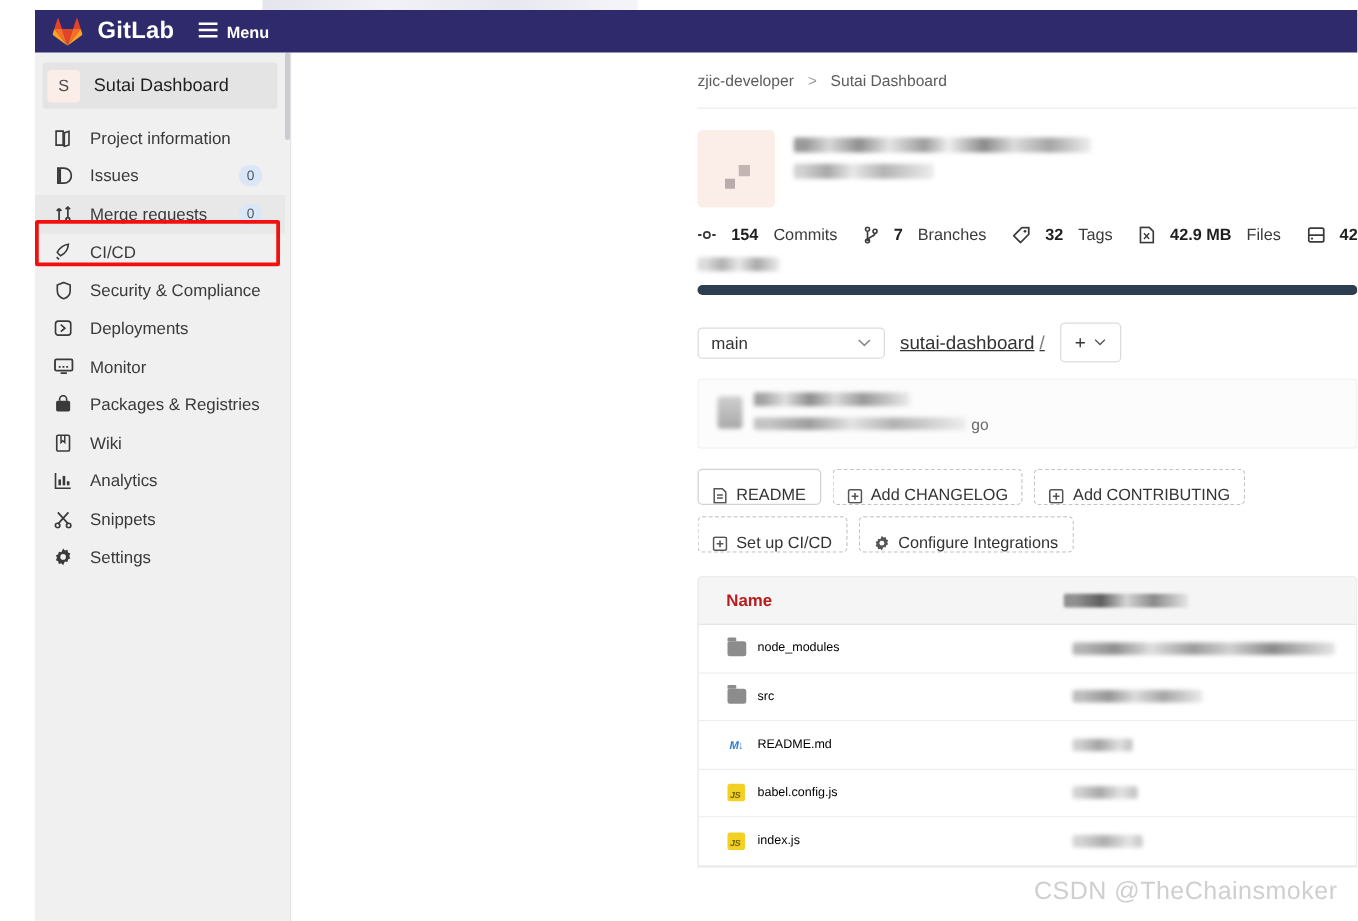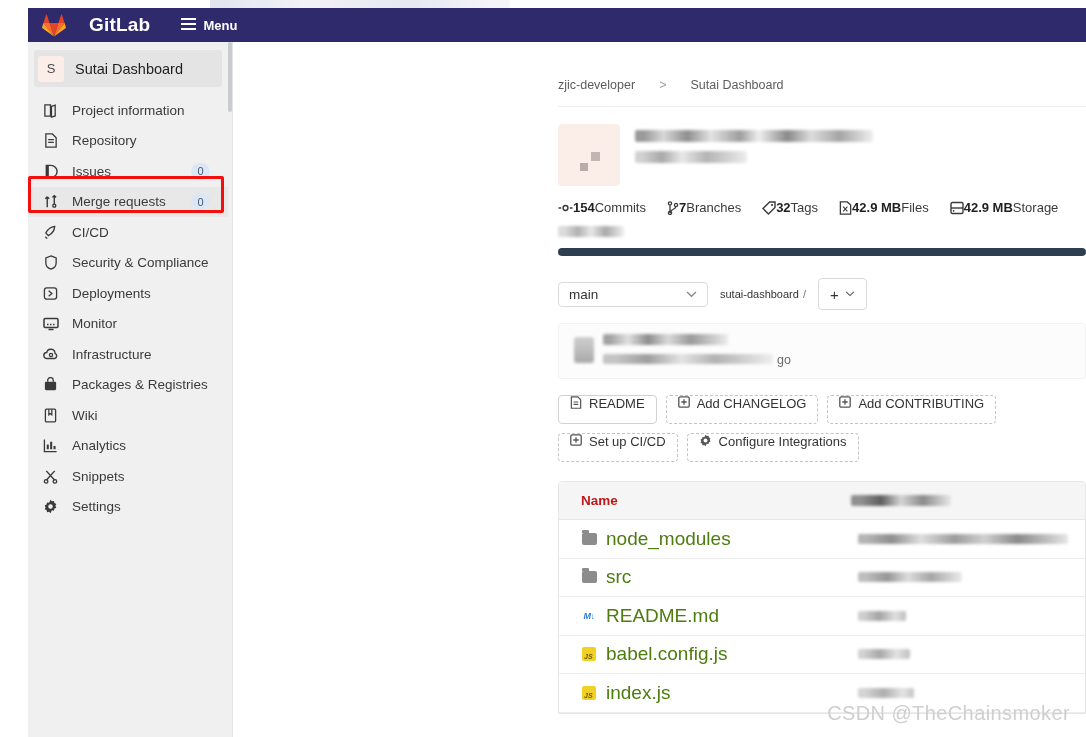--- a/index.html
+++ b/index.html
@@ -13,21 +13,21 @@
 
   
   .left-gutter {
     position:absolute; left:0; top:0; width:28px; height:737px;
     background:#ffffff; z-index:6;
   }
 
   
   .topbar {
     position:absolute; left:28px; top:8px; width:1058px; height:34px;
-    background:#2f2a6b; display:flex; align-items:center; padding-left:14px; gap:23px;
+    background:#2f2a6b; display:flex; align-items:center; padding-left:14px; gap:12px;
     z-index:5;
   }
   .gl-logo { width:24px; height:23px; display:block; }
   .gl-wordmark {
     color:#ffffff; font-size:19px; font-weight:bold; letter-spacing:.2px;
   }
   .menu-btn {
     display:flex; gap:7px; color:#fff;
     font-size:13px; font-weight:bold; margin-left:8px; cursor:pointer;
   }
@@ -89,86 +89,86 @@
     border:3px solid #f40f0f; border-radius:2px; z-index:7; pointer-events:none;
   }
 
   
   .main {
     position:absolute; left:233px; top:42px; width:853px; height:695px;
     background:#ffffff; overflow:hidden;
   }
   .content { position:absolute; left:325px; top:0; width:528px; }
 
-  .crumbs { font-size:12.5px; color:#5c5c5c; padding-top:36px; display:flex; gap:24px; align-items:center; }
+  .crumbs { font-size:12.5px; color:#5c5c5c; padding-top:16px; display:flex; gap:11px; align-items:center; }
   .crumbs .sep { color:#9b9b9b; }
   .crumbs a { color:#5c5c5c; text-decoration:none; cursor:pointer; }
   .crumb-rule { margin-top:14px; height:1px; background:#ececec; width:528px; }
 
   .proj-hero { display:flex; gap:15px; margin-top:17px; }
   .hero-avatar {
     width:62px; height:62px; border-radius:4px;
     background:#fbeee9; flex:none; position:relative; overflow:hidden;
   }
   .hero-avatar .sm1 { position:absolute; left:33px; top:28px; width:9px; height:9px; background:#c3b6b2; }
   .hero-avatar .sm2 { position:absolute; left:22px; top:39px; width:8px; height:8px; background:#b8adaa; }
   .hero-text { padding-top:6px; }
   .blur-line { height:12px; border-radius:2px; margin-bottom:9px; }
   .bl-a { width:238px; background:linear-gradient(90deg,#9a9a9a 4%,#d8d8d8 12%,#8f8f8f 22%,#e4e4e4 32%,#9d9d9d 44%,#efefef 52%,#8a8a8a 64%,#dcdcdc 74%,#a5a5a5 86%,#f0f0f0 100%); filter:blur(1.6px); }
   .bl-b { width:112px; background:linear-gradient(90deg,#d2d2d2 6%,#a8a8a8 24%,#e8e8e8 42%,#b4b4b4 64%,#ededed 100%); filter:blur(1.6px); }
 
   .stats { display:flex; align-items:center; gap:21px; margin-top:14px; font-size:13px; color:#3a3a3a; white-space:nowrap; }
-  .stat { display:flex; align-items:center; gap:0; cursor:pointer; }
+  .stat { display:flex; align-items:center; gap:12px; cursor:pointer; }
   .stat b { font-weight:bold; color:#1f1f1f; }
 
   .blur-sm { width:66px; height:11px; margin-top:11px; border-radius:2px;
     background:linear-gradient(90deg,#dcdcdc 10%,#b0b0b0 30%,#e8e8e8 50%,#a9a9a9 72%,#efefef 100%); filter:blur(1.5px); }
 
   .langbar { margin-top:11px; width:528px; height:8px; border-radius:4px; background:#2c3e50; }
 
   .branchrow { display:flex; align-items:center; gap:12px; margin-top:22px; }
   .branch-select {
     width:150px; height:25px; border:1px solid #dbdbdb; border-radius:4px; background:#fff;
     display:flex; align-items:center; justify-content:space-between; padding:0 10px;
     font-size:13.5px; color:#333; cursor:pointer;
   }
-  .path-txt { font-size:11px; color:#333; }
+  .path-txt { font-size:15px; color:#333;text-decoration:underline; }
   .path-txt .slash { color:#7a7a7a; margin-left:4px; }
   .plus-btn {
     width:49px; height:32px; border:1px solid #dbdbdb; border-radius:4px; background:#fff;
     display:flex; align-items:center; justify-content:center; gap:6px; cursor:pointer;
     font-size:15px; color:#333;
   }
 
   .commitbox { margin-top:13px; width:528px; height:56px; position:relative; }
   .commitbox .cb-bg { position:absolute; inset:0; background:#fcfcfc; border:1px solid #f2f2f2; border-radius:3px; }
   .cb-av { position:absolute; left:16px; top:14px; width:20px; height:26px; border-radius:3px;
     background:linear-gradient(180deg,#cfcfcf,#a9a9a9); filter:blur(1.8px); }
   .cb-l1 { position:absolute; left:45px; top:11px; width:125px; height:11px; border-radius:2px;
     background:linear-gradient(90deg,#a3a3a3 6%,#e0e0e0 20%,#8d8d8d 36%,#dadada 52%,#999 70%,#ececec 100%); filter:blur(1.6px); }
   .cb-l2 { position:absolute; left:45px; top:31px; width:170px; height:10px; border-radius:2px;
     background:linear-gradient(90deg,#c4c4c4 8%,#9e9e9e 26%,#e3e3e3 46%,#b2b2b2 66%,#eee 100%); filter:blur(1.6px); }
   .cb-ago { position:absolute; left:219px; top:30px; font-size:12.5px; color:#6b6b6b; }
 
   .actions { margin-top:16px; display:flex; flex-wrap:wrap; gap:9px; width:560px; }
   .abtn {
-    height:29px; padding:0 11px; display:flex; align-items:flex-start; gap:7px;
+    height:29px; padding:0 11px; display:flex; align-items:flex-end; gap:7px;
     font-size:13px; color:#333; background:#fff; border-radius:4px;
     border:1px dashed #c4c4c4; cursor:pointer; white-space:nowrap;
   }
   .abtn.solid { border:1px solid #d2d2d2; }
 
   .filetable { margin-top:19px; width:528px; border:1px solid #e6e6e6; border-radius:4px 4px 0 0; overflow:hidden; }
   .ft-head { height:38px; background:#f5f5f5; border-bottom:1px solid #e6e6e6; display:flex; align-items:center; }
   .ft-head .nm { font-size:13.5px; font-weight:bold; color:#b91c1c; padding-left:22px; width:286px; }
   .ft-head .bl { width:100px; height:11px; border-radius:2px; margin-left:6px;
     background:linear-gradient(90deg,#909090 10%,#5e5e5e 30%,#d4d4d4 50%,#8a8a8a 72%,#e8e8e8 100%); filter:blur(1.4px); }
   .ft-row { height:38.5px; border-bottom:1px solid #ededed; display:flex; align-items:center; background:#fff; }
   .ft-row .fi { width:16px; height:16px; margin-left:22px; flex:none; display:flex; align-items:center; justify-content:center; }
-  .ft-row .fn { font-size:19px; color:#4d7c0f; margin-left:9px; width:252px; cursor:pointer; }
+  .ft-row .fn { font-size:10px; color:#000000; margin-left:9px; width:252px; cursor:pointer; }
   .ft-row .fb { height:10px; border-radius:2px; filter:blur(1.6px); }
 
   
   .ico-folder { width:15px; height:12px; background:#8c8c8c; border-radius:1.5px 2px 2px 2px; position:relative; }
   .ico-folder:before { content:""; position:absolute; left:0; top:-3px; width:7px; height:3px; background:#8c8c8c; border-radius:1px 1px 0 0; }
   .ico-git { width:14px; height:14px; background:#e24329; transform:rotate(45deg); border-radius:2px; position:relative; }
   .ico-git:after { content:""; position:absolute; left:4.5px; top:3px; width:5px; height:8px; background:#fff; border-radius:1px; }
   .ico-md { font-size:9px; font-weight:bold; color:#2d7dd2; letter-spacing:-.5px; }
   .ico-js { width:14px; height:14px; background:#f2d024; border-radius:2px; color:#6b5b00; font-size:7px; font-weight:bold; display:flex; align-items:flex-end; justify-content:flex-start; padding:0 0 1px 2px; }
 
@@ -220,29 +220,20 @@
       <div class="nav-item">
         <span class="ico">
           <svg width="15" height="15" viewBox="0 0 16 16">
               <path d="M2 2h6v12H2z" fill="none" stroke="#3a3a3a" stroke-width="1.4"></path>
               <path d="M9 3.5l4-1.3v11.6l-4 1.3z" fill="none" stroke="#3a3a3a" stroke-width="1.4"></path>
             </svg>
         </span>
         <span class="lbl">Project information</span>
       </div>
 
-      <div class="nav-item">
-        <span class="ico">
-          <svg width="14" height="15" viewBox="0 0 14 16">
-              <path d="M1.5 1h7l4 4v10h-11z" fill="none" stroke="#3a3a3a" stroke-width="1.4"></path>
-              <path d="M4 7h6M4 10h6" stroke="#3a3a3a" stroke-width="1.3"></path>
-            </svg>
-        </span>
-        <span class="lbl">Repository</span>
-      </div>
 
       <div class="nav-item">
         <span class="ico">
           <svg width="14" height="15" viewBox="0 0 14 16">
               <path d="M2 1.5h5a5 5 0 0 1 0 13H2z" fill="none" stroke="#3a3a3a" stroke-width="1.5"></path>
               <path d="M2.3 2h2.4v12H2.3z" fill="#3a3a3a"></path>
             </svg>
         </span>
         <span class="lbl">Issues</span>
         <span class="badge">0</span>
@@ -292,29 +283,20 @@
       <div class="nav-item">
         <span class="ico">
           <svg width="16" height="14" viewBox="0 0 16 14">
               <rect x="1" y="1.5" width="14" height="9" rx="1.2" fill="none" stroke="#3a3a3a" stroke-width="1.5"></rect>
               <path d="M4 7.5h1.5M7 7.5h1.5M10 7.5h1.5M5.5 12.5h5" stroke="#3a3a3a" stroke-width="1.4"></path>
             </svg>
         </span>
         <span class="lbl">Monitor</span>
       </div>
 
-      <div class="nav-item">
-        <span class="ico">
-          <svg width="16" height="14" viewBox="0 0 16 14">
-              <path d="M4 11.5a3 3 0 0 1-.3-6A4.2 4.2 0 0 1 12 6.4a2.7 2.7 0 0 1-.4 5.1z" fill="none" stroke="#3a3a3a" stroke-width="1.4"></path>
-              <circle cx="8" cy="8" r="1.6" fill="none" stroke="#3a3a3a" stroke-width="1.3"></circle>
-            </svg>
-        </span>
-        <span class="lbl">Infrastructure</span>
-      </div>
 
       <div class="nav-item">
         <span class="ico">
           <svg width="15" height="15" viewBox="0 0 16 16">
               <path d="M5 5V3.6a3 3 0 0 1 6 0V5" fill="none" stroke="#3a3a3a" stroke-width="1.4"></path>
               <rect x="2" y="5" width="12" height="9" rx="1.4" fill="#3a3a3a"></rect>
             </svg>
         </span>
         <span class="lbl">Packages &amp; Registries</span>
       </div>

